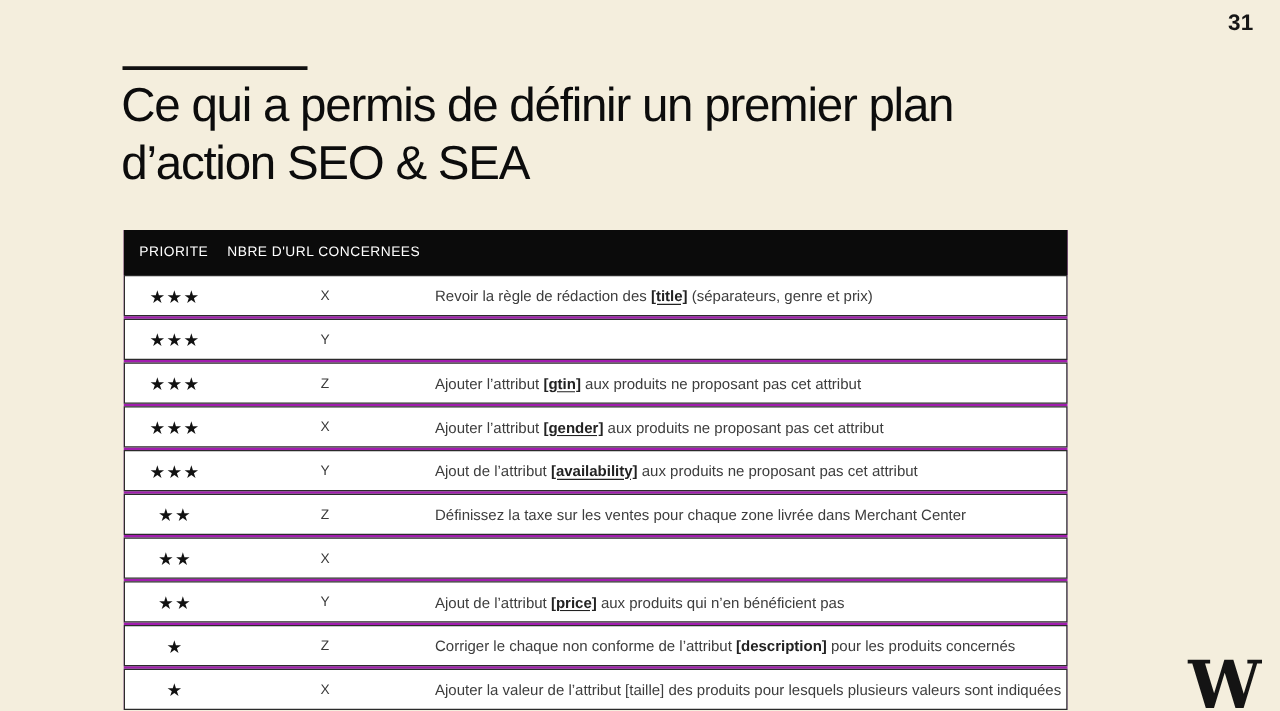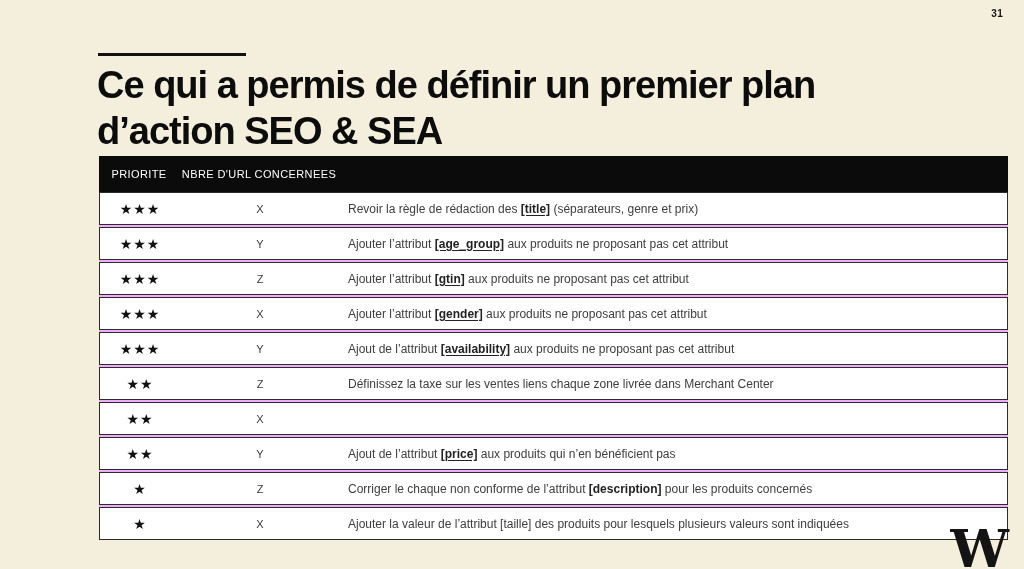--- a/index.html
+++ b/index.html
@@ -6,36 +6,36 @@
   html, body { margin: 0; padding: 0; }
   body {
     width: 1024px; height: 569px;
     background: #f4eedd;
     font-family: "Liberation Sans", sans-serif;
     position: relative;
     overflow: hidden;
   }
   .page-number {
     position: absolute; top: 8px; right: 21px;
-    font-size: 10px; font-weight: 700; color: #161616;
+    font-size: 18px; font-weight: 700; color: #161616;
     letter-spacing: 0.3px;
   }
   .title-rule {
     position: absolute; left: 98px; top: 53px;
     width: 148px; height: 3px; background: #111;
   }
   .page-title {
     position: absolute; left: 97px; top: 62px; margin: 0;
     width: 880px;
-    font-size: 38px; font-weight: 700; color: #0c0c0c;
+    font-size: 38px; font-weight: 400; color: #0c0c0c;
     letter-spacing: -1px; line-height: 46px;
   }
   .action-table {
-    position: absolute; left: 99px; top: 156px;
-    width: 909px; background: #f0abfc;
+    position: absolute; left: 99px; top: 184px;
+    width: 755px; background: #a21caf;
   }
   .thead {
     display: grid; grid-template-columns: 80px 160px 1fr;
     height: 36px; align-items: center;
     background: #0b0b0b; color: #ffffff;
     font-size: 11px; letter-spacing: 0.4px;
   }
   .th { text-align: center; }
   .tr {
     display: grid; grid-template-columns: 80px 160px 1fr;
@@ -90,41 +90,40 @@
   </div>
   <div id="table-body">
       <div class="tr">
         <div class="td-stars">★★★</div>
         <div class="td-urls">X</div>
         <div class="td-action"><span>Revoir la règle de rédaction des </span><span class="attr-bold squiggle">[title]</span><span>  (séparateurs, genre et prix)</span></div>
       </div>
       <div class="tr">
         <div class="td-stars">★★★</div>
         <div class="td-urls">Y</div>
-        <div class="td-action"><span>Ajouter l’attribut </span><span class="attr-bold squiggle">[age_group]</span><span> aux produits ne proposant pas cet attribut</span></div>
       </div>
       <div class="tr">
         <div class="td-stars">★★★</div>
         <div class="td-urls">Z</div>
         <div class="td-action"><span>Ajouter l’attribut </span><span class="attr-bold squiggle">[gtin]</span><span> aux produits ne proposant pas cet attribut</span></div>
       </div>
       <div class="tr">
         <div class="td-stars">★★★</div>
         <div class="td-urls">X</div>
         <div class="td-action"><span>Ajouter l’attribut </span><span class="attr-bold squiggle">[gender]</span><span> aux produits ne proposant pas cet attribut</span></div>
       </div>
       <div class="tr">
         <div class="td-stars">★★★</div>
         <div class="td-urls">Y</div>
         <div class="td-action"><span>Ajout de l’attribut </span><span class="attr-bold squiggle">[availability]</span><span> aux produits ne proposant pas cet attribut</span></div>
       </div>
       <div class="tr">
         <div class="td-stars">★★</div>
         <div class="td-urls">Z</div>
-        <div class="td-action"><span>Définissez la taxe sur les ventes liens chaque zone livrée dans Merchant Center</span></div>
+        <div class="td-action"><span>Définissez la taxe sur les ventes pour chaque zone livrée dans Merchant Center</span></div>
       </div>
       <div class="tr">
         <div class="td-stars">★★</div>
         <div class="td-urls">X</div>
       </div>
       <div class="tr">
         <div class="td-stars">★★</div>
         <div class="td-urls">Y</div>
         <div class="td-action"><span>Ajout de l’attribut </span><span class="attr-bold squiggle">[price]</span><span> aux produits qui n’en bénéficient pas</span></div>
       </div>

